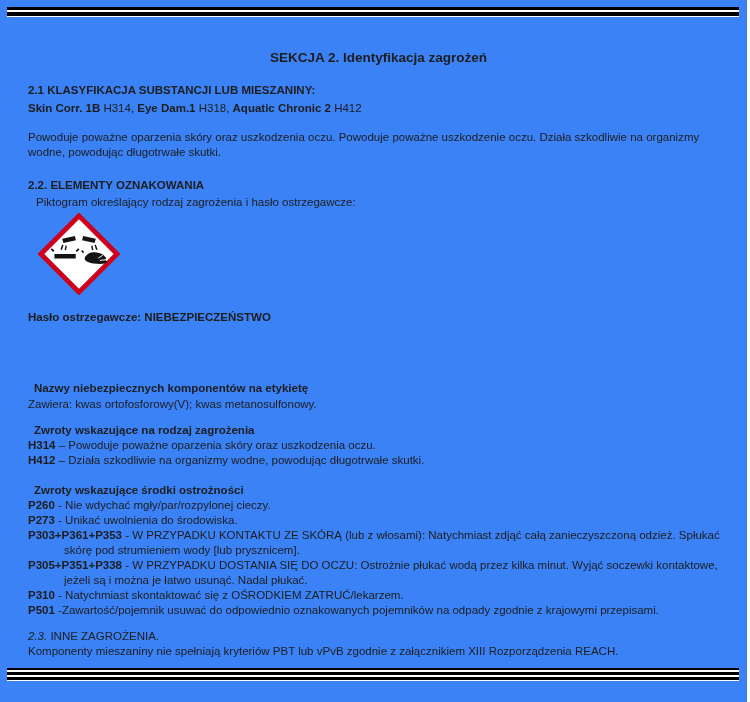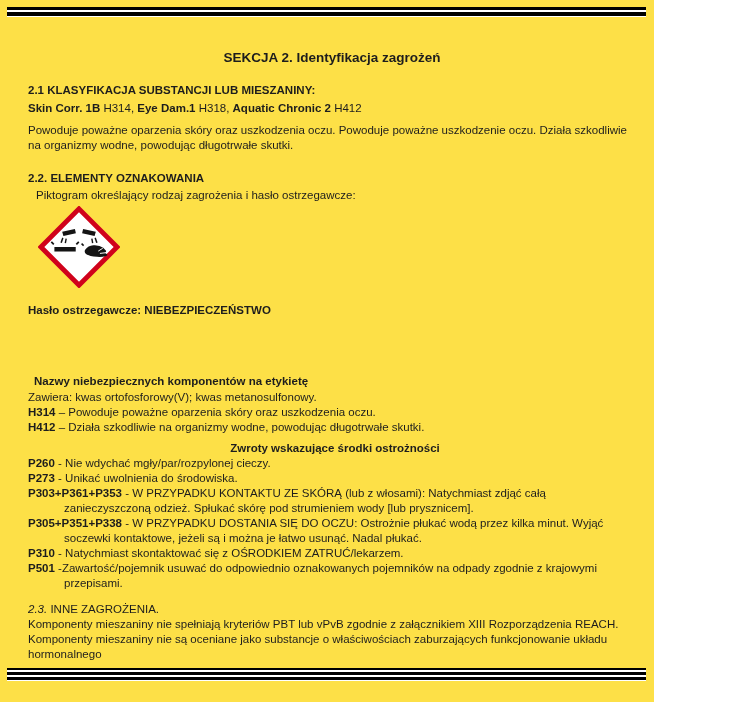--- a/index.html
+++ b/index.html
@@ -1,43 +1,43 @@
 <!DOCTYPE html>
 <html><head>
 <meta charset="utf-8">
 <style>
   html,body { margin:0; padding:0; background:#ffffff; }
   .page {
-    position:relative; width:654px; height:702px; overflow:hidden;
-    background:#fde047; color:#1d1d1d;
+    position:relative; width:747px; height:702px; overflow:hidden;
+    background:#3b82f6; color:#1d1d1d;
     font-family:"Liberation Sans", sans-serif;
     font-size:11.5px; line-height:15px;
   }
   .rule-top {
     position:absolute; left:7px; right:8px; top:7px; height:10px;
     background:linear-gradient(to bottom,#000 0 3px,#fff 3px 5px,#000 5px 9px,#fff 9px 10px);
   }
   .rule-bottom {
     position:absolute; left:7px; right:8px; top:668px; height:13px;
     background:linear-gradient(to bottom,#000 0 2px,#fff 2px 4px,#000 4px 7px,#fff 7px 9px,#000 9px 12px,#fff 12px 13px);
   }
   .content { position:absolute; left:28px; right:18px; top:50px; }
   .b { font-weight:bold; }
   .title { text-align:center; font-weight:bold; font-size:13.5px; margin:0; }
   .h-sec { font-weight:bold; margin-top:18px; }
   .cls-line { margin-top:3px; }
-  .desc { margin-top:7px; }
+  .desc { margin-top:14px; }
   .caption { margin-top:2px; margin-left:8px; }
   .picto-wrap { margin-top:3px; margin-left:10px; width:82px; height:82px; }
   .signal { margin-top:15px; font-weight:bold; }
   .sub-h { font-weight:bold; margin-left:6px; }
   .comp-h { margin-top:56px; }
   .comp-t { margin-top:1px; }
   .hz-h { margin-top:11px; }
-  .pr-h { margin-top:6px;text-align:center; }
+  .pr-h { margin-top:15px; }
   .stmt { }
   .stmt .code { font-weight:bold; }
   .pr { padding-left:36px; text-indent:-36px; }
   .h23 { font-weight:normal; margin-top:11px; }
   .h23 .num-i { font-style:italic; }
   .s23-line { }
 </style>
 </head>
 <body>
 
@@ -77,30 +77,30 @@
           <path d="M82.5,57 L75.5,57.8"></path>
         </g>
       </svg>
     </div>
 
     <div class="signal"><span>Hasło ostrzegawcze:</span> <span>NIEBEZPIECZEŃSTWO</span></div>
 
     <div class="sub-h comp-h">Nazwy niebezpiecznych komponentów na etykietę</div>
     <div class="comp-t">Zawiera: kwas ortofosforowy(V); kwas metanosulfonowy.</div>
 
+    <div class="sub-h hz-h">Zwroty wskazujące na rodzaj zagrożenia</div>
     <div class="stmt"><span class="code">H314</span> <span>– Powoduje poważne oparzenia skóry oraz uszkodzenia oczu.</span></div>
     <div class="stmt"><span class="code">H412</span> <span>– Działa szkodliwie na organizmy wodne, powodując długotrwałe skutki.</span></div>
 
     <div class="sub-h pr-h">Zwroty wskazujące środki ostrożności</div>
     <div class="stmt pr"><span class="code">P260</span> <span>- Nie wdychać mgły/par/rozpylonej cieczy.</span></div>
     <div class="stmt pr"><span class="code">P273</span> <span>- Unikać uwolnienia do środowiska.</span></div>
     <div class="stmt pr"><span class="code">P303+P361+P353</span> <span>- W PRZYPADKU KONTAKTU ZE SKÓRĄ (lub z włosami): Natychmiast zdjąć całą zanieczyszczoną odzież. Spłukać skórę pod strumieniem wody [lub prysznicem].</span></div>
     <div class="stmt pr"><span class="code">P305+P351+P338</span> <span>- W PRZYPADKU DOSTANIA SIĘ DO OCZU: Ostrożnie płukać wodą przez kilka minut. Wyjąć soczewki kontaktowe, jeżeli są i można je łatwo usunąć. Nadal płukać.</span></div>
     <div class="stmt pr"><span class="code">P310</span> <span>- Natychmiast skontaktować się z OŚRODKIEM ZATRUĆ/lekarzem.</span></div>
     <div class="stmt pr"><span class="code">P501</span> <span>-Zawartość/pojemnik usuwać do odpowiednio oznakowanych pojemników na odpady zgodnie z krajowymi przepisami.</span></div>
 
     <div class="h23"><span class="num-i">2.3.</span><span> INNE ZAGROŻENIA.</span></div>
     <div class="s23-line">Komponenty mieszaniny nie spełniają kryteriów PBT lub vPvB zgodnie z załącznikiem XIII Rozporządzenia REACH.</div>
-    <div class="s23-line">Komponenty mieszaniny nie są oceniane jako substancje o właściwościach zaburzających funkcjonowanie układu hormonalnego</div>
   </div>
 
   <div class="rule-bottom"></div>
 </div>
 
 </body></html>

